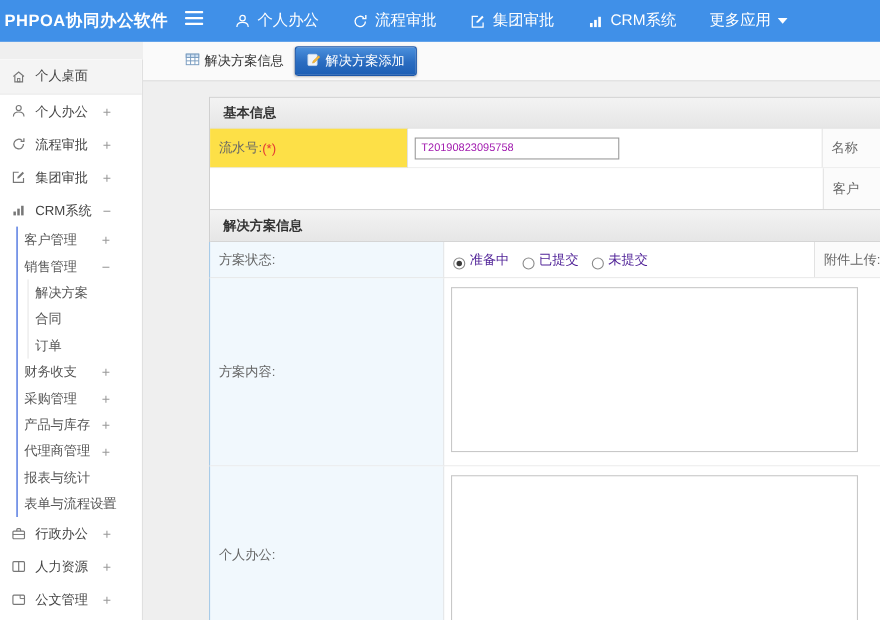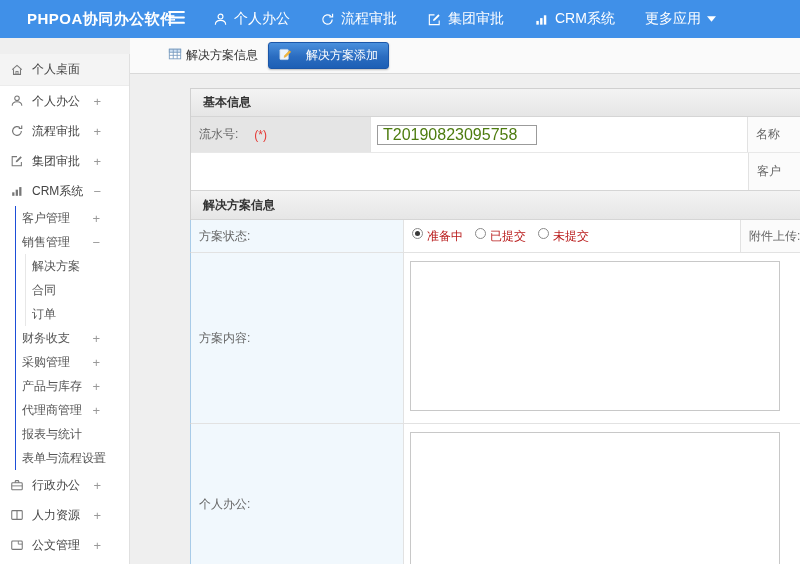--- a/index.html
+++ b/index.html
@@ -3,21 +3,21 @@
 <meta charset="utf-8">
 <style>
   * { margin:0; padding:0; box-sizing:border-box; }
   html,body { background:#fff; }
   .stage { position:relative; width:800px; height:564px; overflow:hidden;
            font-family:"Liberation Sans","DejaVu Sans",sans-serif; background:#efefef; }
 
   
   .topbar { position:absolute; left:0; top:0; width:100%; height:38px; background:#4090e8;
             display:flex; align-items:center; color:#fff; z-index:5; }
-  .logo { width:168px; padding-left:27px; font-size:15px; font-weight:bold; letter-spacing:.5px; white-space:nowrap; }
+  .logo { width:168px; padding-left:4px; font-size:15px; font-weight:bold; letter-spacing:.5px; white-space:nowrap; }
   .burger { display:flex; align-items:center; margin-right:28px; cursor:pointer; color:#fff; }
   .topnav { display:flex; align-items:center; gap:30px; }
   .nav-item { display:flex; align-items:center; gap:6px; font-size:14px; cursor:pointer; white-space:nowrap; }
   .nicon { display:flex; align-items:center; }
 
   
   .sidebar { position:absolute; left:0; top:54px; width:130px; bottom:0; background:#fff;
              border-right:1px solid #e0e0e0; overflow:hidden; z-index:4; }
   .side-desktop { height:32px; display:flex; align-items:center; gap:8px; padding-left:10px;
                   background:#f4f4f4; border-bottom:1px solid #ececec; font-size:12px; color:#444; cursor:pointer; }
@@ -29,52 +29,52 @@
   .sub-item { position:relative; height:24px; display:flex; align-items:center;
               padding-left:6px; font-size:12px; color:#555; cursor:pointer; }
   .sub-item .sexp { right:29px; }
   .sub-group2 { margin-left:9px; border-left:1px solid #e7e7e7; }
   .sub-group2 .sub-item { padding-left:6px; color:#555; }
 
   
   .tabbar { position:absolute; left:130px; right:0; top:38px; height:36px; background:#fafafa;
             border-bottom:1px solid #d9d9d9; display:flex; align-items:center; padding-left:38px; z-index:3; }
   .tab-plain { display:flex; align-items:center; gap:4px; font-size:12px; color:#333; cursor:pointer; }
-  .tab-active { display:flex; align-items:center; gap:14px; font-size:12px; color:#fff; cursor:pointer;
+  .tab-active { display:flex; align-items:center; gap:4px; font-size:12px; color:#fff; cursor:pointer;
                 margin-left:10px; padding:4px 10px; border-radius:3px; border:1px solid #1b56a8;
                 background:linear-gradient(#4a90dd, #2a6cc0 55%, #1d5fb5);
                 box-shadow:0 1px 2px rgba(0,0,0,.25); }
 
   
   .content { position:absolute; left:130px; right:0; top:74px; bottom:0; background:#efefef; overflow:hidden; }
   .panel { position:absolute; left:60px; top:14px; width:758px; background:#fff;
            border:1px solid #d0d0d0; }
   .sec-head { height:28px; display:flex; align-items:center; padding-left:12px;
               background:linear-gradient(#f3f3f3,#e6e6e6); border-bottom:1px solid #d5d5d5;
               font-size:12px; font-weight:bold; color:#333; }
   .sec-head.second { height:30px; border-top:1px solid #d5d5d5; }
   .frow { display:flex; }
   .cell { display:flex; align-items:center; font-size:12px; color:#666; }
-  .lab1 { width:180px; background:#e5e5e5; padding-left:8px; border-right:1px solid #e2e2e2; gap:16px; }
+  .lab1 { width:180px; background:#fde047; padding-left:8px; border-right:1px solid #e2e2e2; gap:0; }
   .val1 { width:377px; background:#fff; padding-left:6px; border-right:1px solid #e2e2e2; }
   .rlab { flex:1; background:#fbfbfb; padding-left:8px; color:#666; }
   .row1 { height:36px; border-bottom:1px solid #e8e8e8; }
   .row2 { height:37px; }
   .merged { width:558px; background:#fff; border-right:1px solid #e2e2e2; }
   .lab2 { width:214px; background:#f1f8fd; padding-left:8px; border-right:1px solid #e2e2e2;
           border-left:1px solid #a8cbe8; margin-left:-1px; }
   .val2 { width:337px; background:#fff; padding-left:8px; border-right:1px solid #e2e2e2; }
   .row-status { height:33px; border-bottom:1px solid #e2e2e2; }
   .row-content { height:171px; border-bottom:1px solid #e2e2e2; }
   .row-feedback { height:160px; }
   .valwide { flex:1; background:#fff; padding:8px 0 0 6px; align-items:flex-start; }
   .req { color:#e53935; }
-  .serial-input { width:160px; height:20px; border:1px solid #9b9b9b; font-size:16px; color:#4d7c0f;
+  .serial-input { width:186px; height:20px; border:1px solid #9b9b9b; font-size:10px; color:#a21caf;
                   padding:1px 5px; font-family:"Liberation Sans","DejaVu Sans",sans-serif; }
-  .radio-opt { display:inline-flex; align-items:flex-start; margin-right:12px; font-size:12px; color:#b91c1c; cursor:pointer; }
+  .radio-opt { display:inline-flex; align-items:flex-end; margin-right:12px; font-size:12px; color:#4c1d95; cursor:pointer; }
   .radio { width:11px; height:11px; border:1px solid #8a8a8a; border-radius:50%; background:#fff;
            display:inline-block; position:relative; margin-right:4px; }
   .radio.checked::after { content:""; position:absolute; left:2px; top:2px; right:2px; bottom:2px;
                           background:#3a3a3a; border-radius:50%; }
   .bigtext { width:370px; height:150px; border:1px solid #c8c8c8; resize:none; background:#fff;
              font-family:"Liberation Sans","DejaVu Sans",sans-serif; }
 </style>
 </head>
 <body>
 

